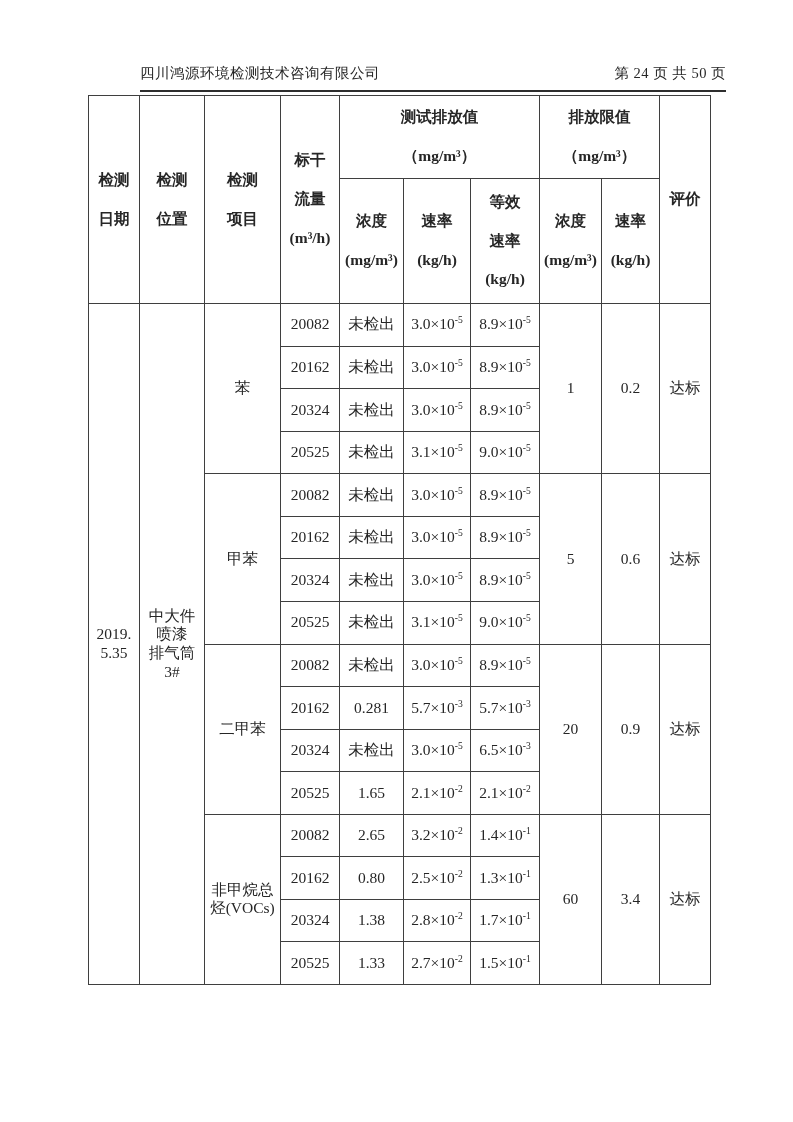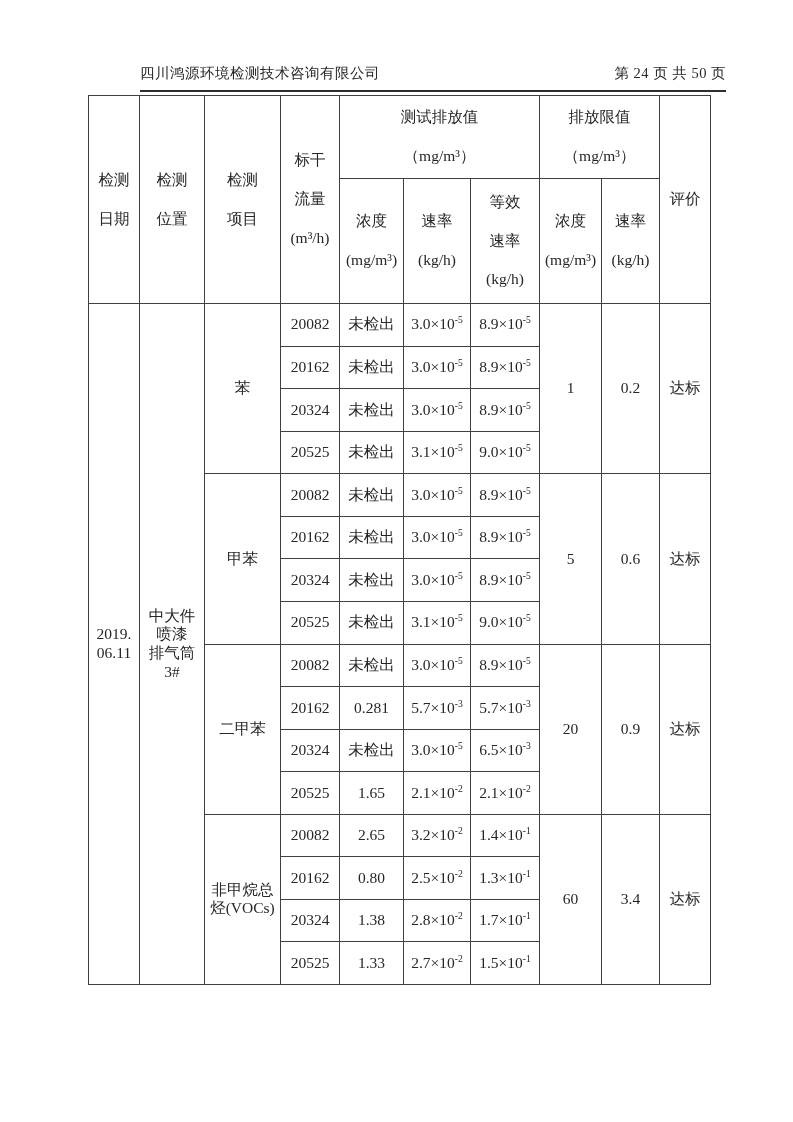--- a/index.html
+++ b/index.html
@@ -34,21 +34,21 @@
     text-align: center;
   }
   .report-table th, .report-table td {
     border: 1.5px solid #3f3f3f;
     padding: 0 2px;
     vertical-align: middle;
     white-space: pre-line;
     overflow: hidden;
   }
   .report-table thead th {
-    font-weight: normal;
+    font-weight: bold;
     font-size: 15.5px;
     line-height: 2.5;
   }
   tr.header-row-1 { height: 83px; }
   tr.header-row-2 { height: 125px; }
   .report-table tbody td {
     font-size: 15.5px;
     line-height: 1.2;
     font-weight: normal;
   }
@@ -103,21 +103,21 @@
 (kg/h)</th>
       <th>浓度
 (mg/m³)</th>
       <th>速率
 (kg/h)</th>
     </tr>
   </thead>
   <tbody>
       <tr>
         <td class="span-cell" rowspan="16">2019.
-06.11</td>
+5.35</td>
         <td class="span-cell" rowspan="16">中大件
 喷漆
 排气筒
 3#</td>
         <td class="span-cell" rowspan="4">苯</td>
         <td>20082</td>
         <td>未检出</td>
         <td>3.0×10<sup>-5</sup></td>
         <td>8.9×10<sup>-5</sup></td>
         <td class="span-cell" rowspan="4">1</td>

